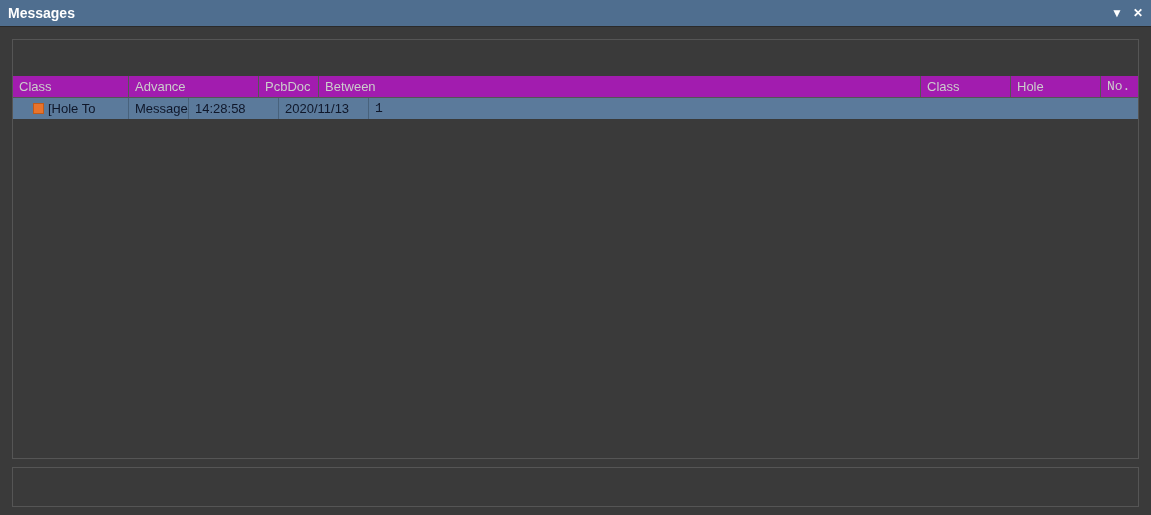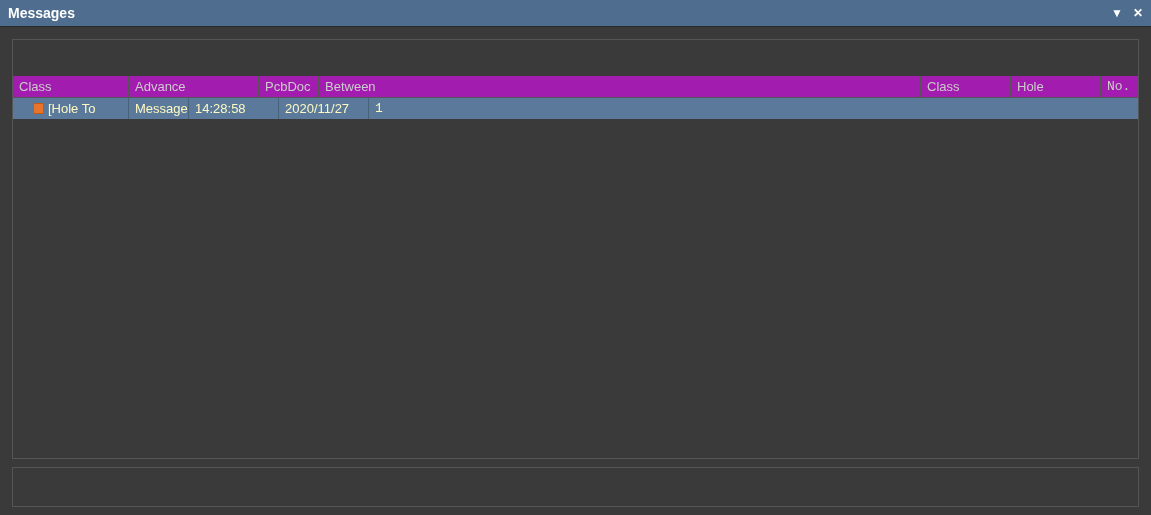--- a/index.html
+++ b/index.html
@@ -76,21 +76,21 @@
     .th:last-child {
       border-right: none;
     }
     .table-body {
       flex: 1;
       overflow: hidden;
     }
     .tr {
       display: flex;
       background: #5b7a9b;
-      color: #fef9c3;
+      color: #0f172a;
     }
     .td {
       padding: 3px 6px;
       border-right: 1px solid #48627c;
       white-space: nowrap;
       overflow: hidden;
       font-size: 13px;
       display: flex;
       align-items: center;
     }
@@ -150,21 +150,21 @@
       </div>
 
       <div class="table-body">
         <div class="tr">
           <div class="td col-class">
             <span class="row-icon"></span>
             <span>[Hole To</span>
           </div>
           <div class="td col-source">Message</div>
           <div class="td col-time">14:28:58</div>
-          <div class="td col-date">2020/11/27</div>
+          <div class="td col-date">2020/11/13</div>
           <div class="td col-no">1</div>
         </div>
       </div>
 
     </div>
 
     <div class="details-pane"></div>
 
   </div>
 

